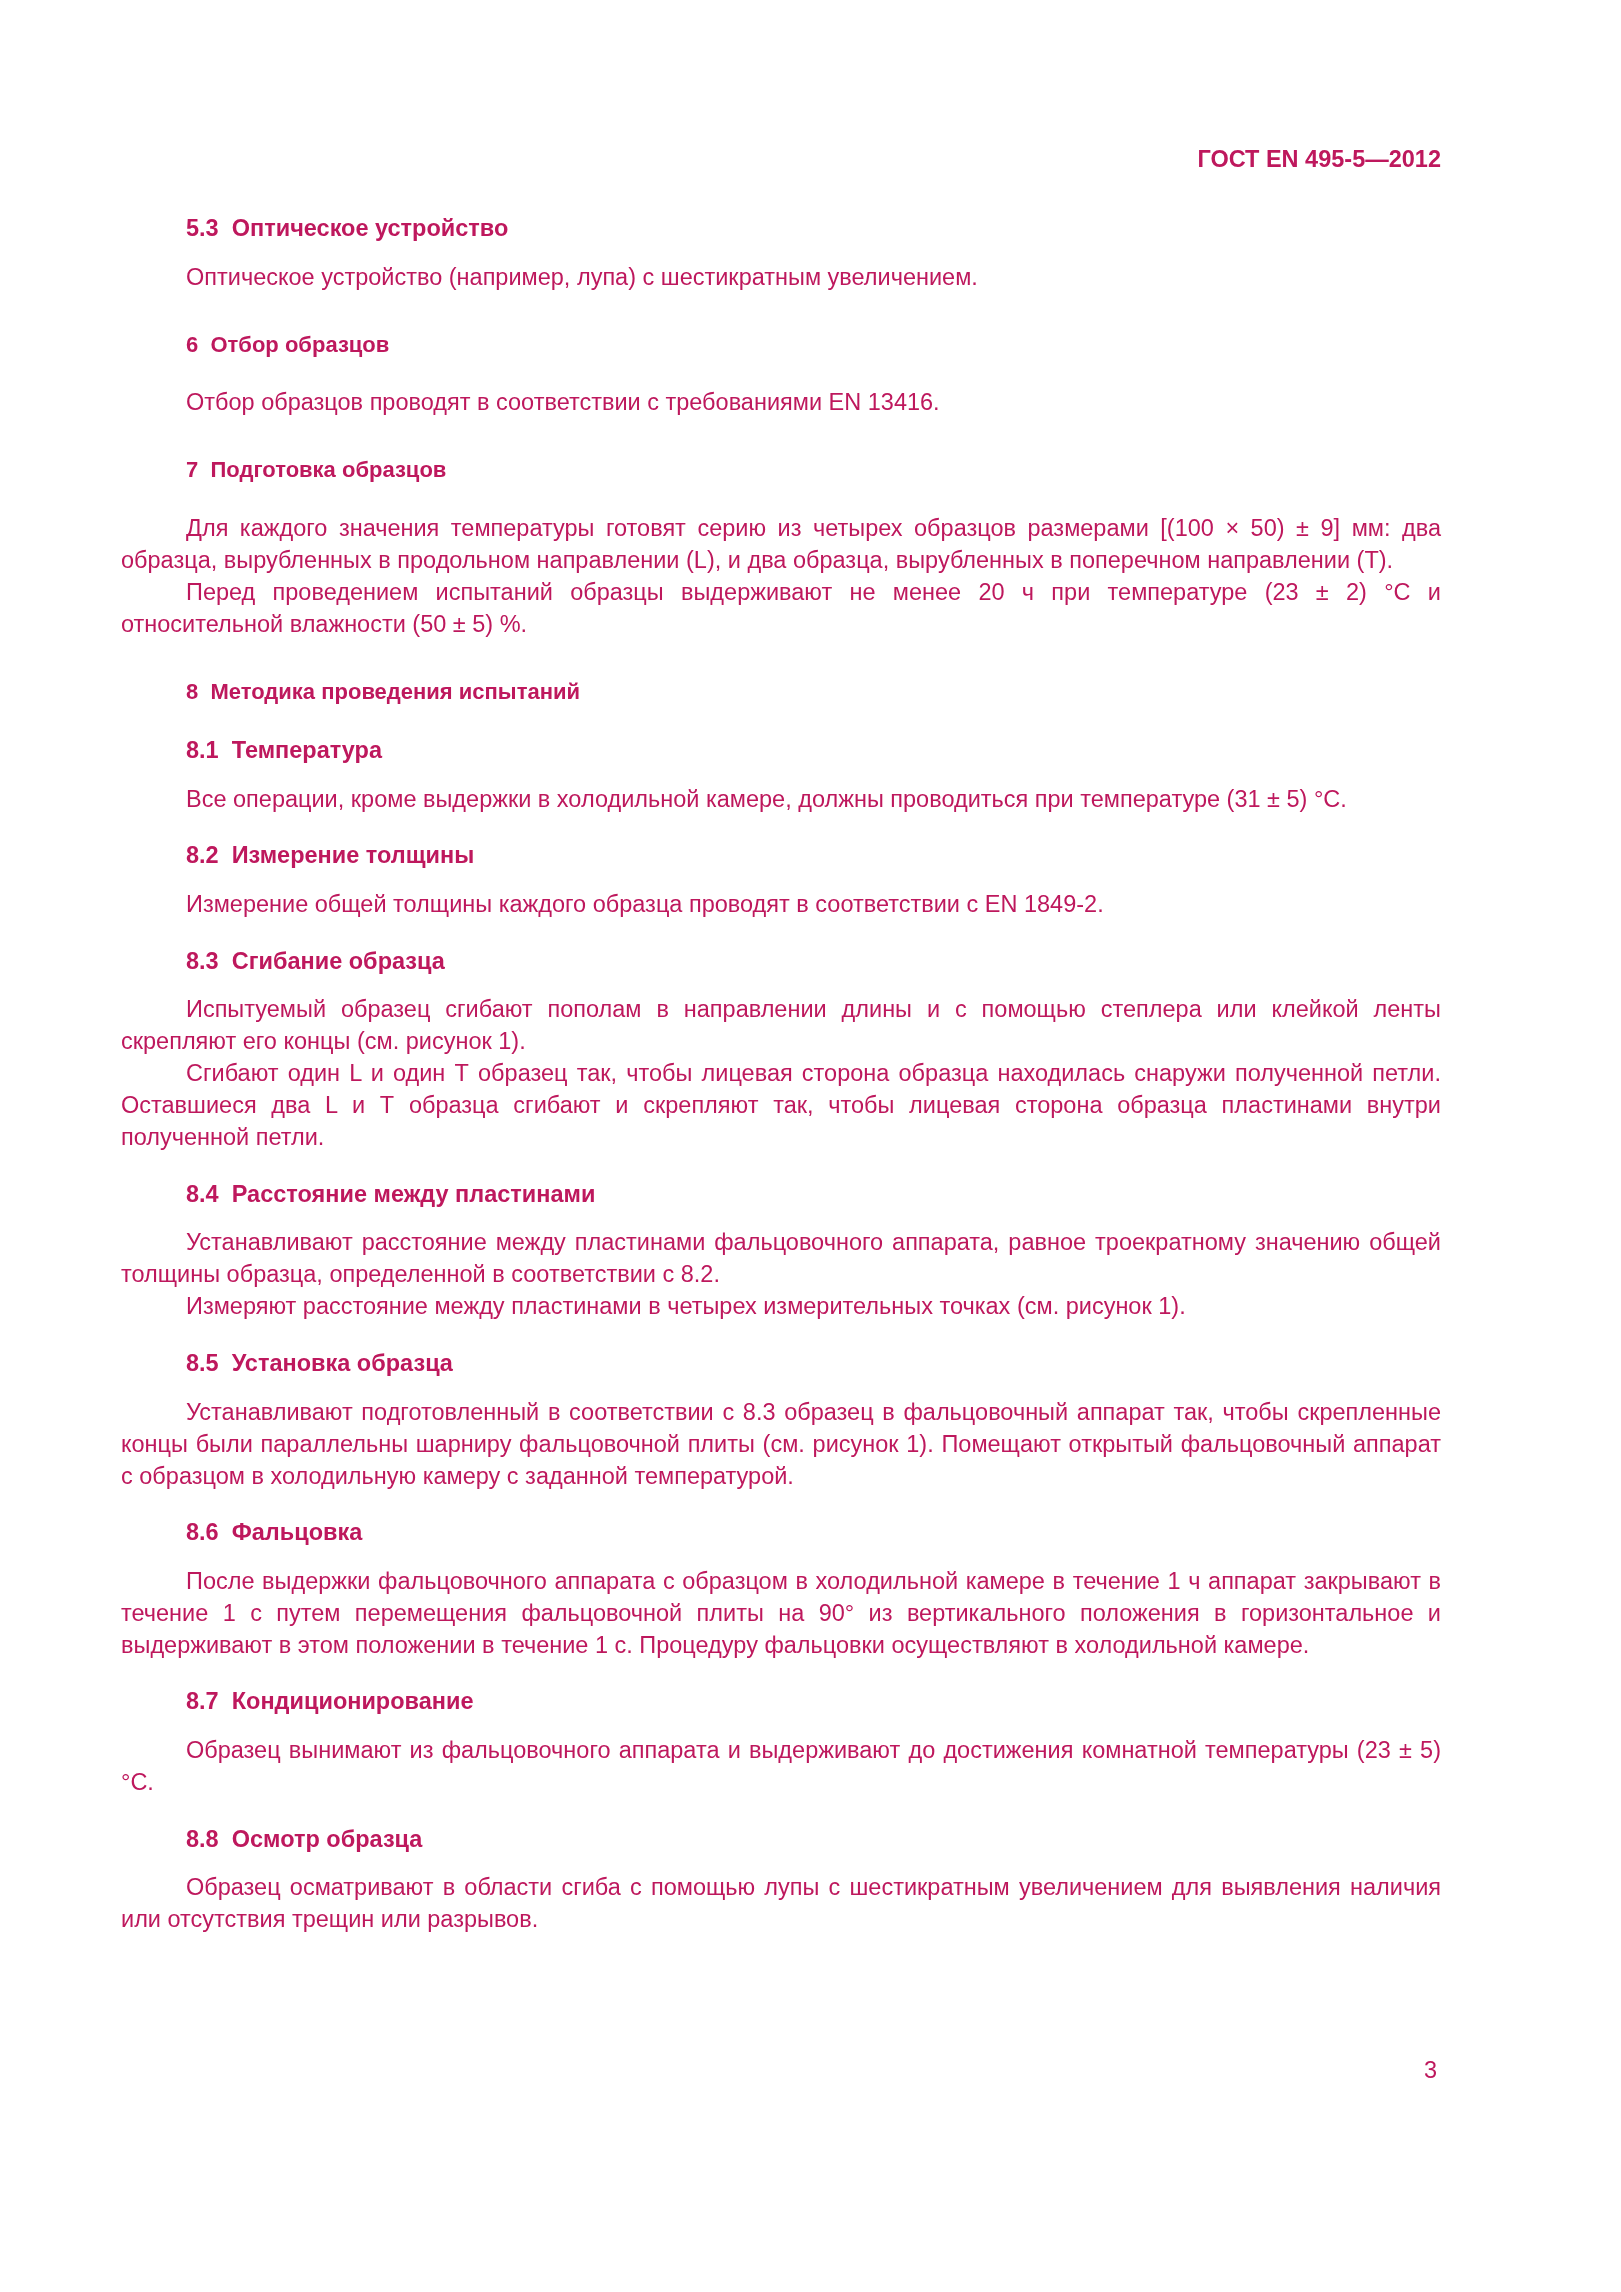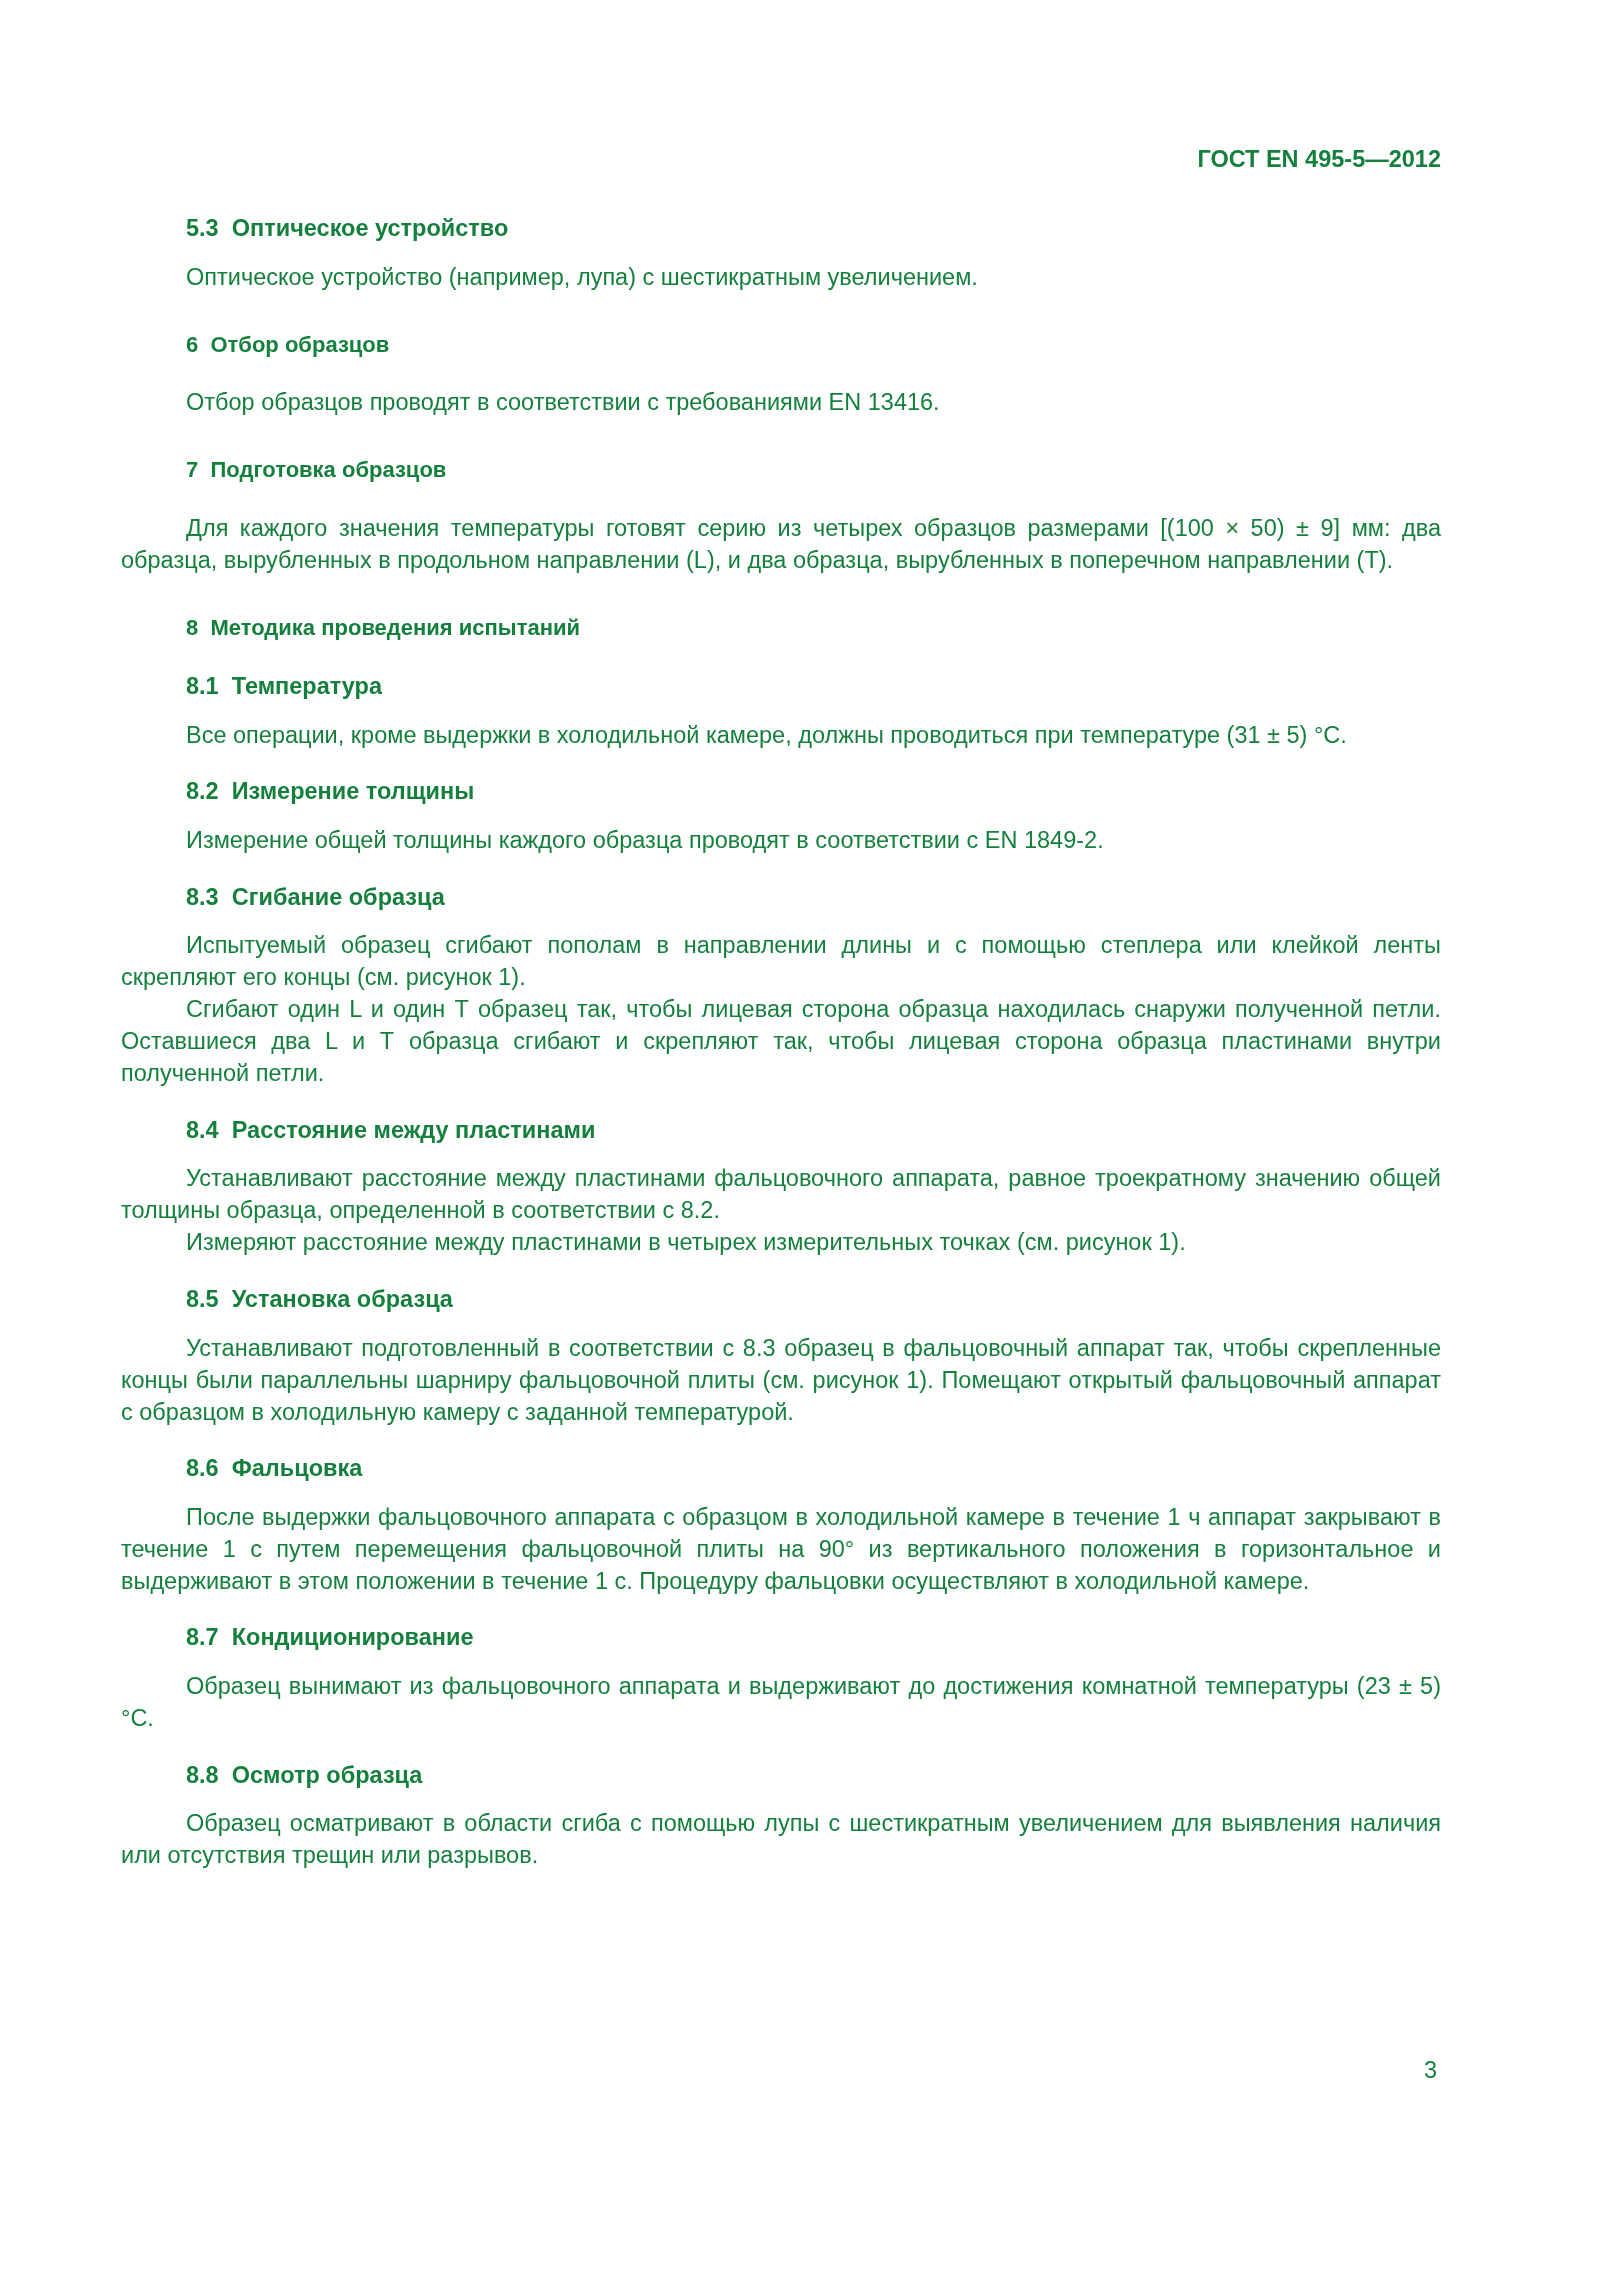--- a/index.html
+++ b/index.html
@@ -6,21 +6,21 @@
   html, body {
     margin: 0;
     padding: 0;
     background: #ffffff;
   }
   .page {
     position: relative;
     width: 1621px;
     height: 2293px;
     background: #ffffff;
-    color: #15803d;
+    color: #be185d;
     font-family: "Liberation Sans", sans-serif;
     overflow: hidden;
     border-radius: 31px;
   }
   .doc-header {
     position: absolute;
     top: 145px;
     left: 121px;
     right: 180px;
     text-align: right;
@@ -75,20 +75,21 @@
   <div class="content">
 
     <h3 class="first">5.3&nbsp;&nbsp;Оптическое устройство</h3>
     <p>Оптическое устройство (например, лупа) с шестикратным увеличением.</p>
 
     <h2>6&nbsp;&nbsp;Отбор образцов</h2>
     <p>Отбор образцов проводят в соответствии с требованиями EN 13416.</p>
 
     <h2>7&nbsp;&nbsp;Подготовка образцов</h2>
     <p>Для каждого значения температуры готовят серию из четырех образцов размерами [(100 × 50) ± 9] мм: два образца, вырубленных в продольном направлении (L), и два образца, вырубленных в поперечном направлении (Т).</p>
+    <p>Перед проведением испытаний образцы выдерживают не менее 20 ч при температуре (23 ± 2) °С и относительной влажности (50 ± 5) %.</p>
 
     <h2>8&nbsp;&nbsp;Методика проведения испытаний</h2>
 
     <h3>8.1&nbsp;&nbsp;Температура</h3>
     <p>Все операции, кроме выдержки в холодильной камере, должны проводиться при температуре (31 ± 5) °С.</p>
 
     <h3>8.2&nbsp;&nbsp;Измерение толщины</h3>
     <p>Измерение общей толщины каждого образца проводят в соответствии с EN 1849-2.</p>
 
     <h3>8.3&nbsp;&nbsp;Сгибание образца</h3>

